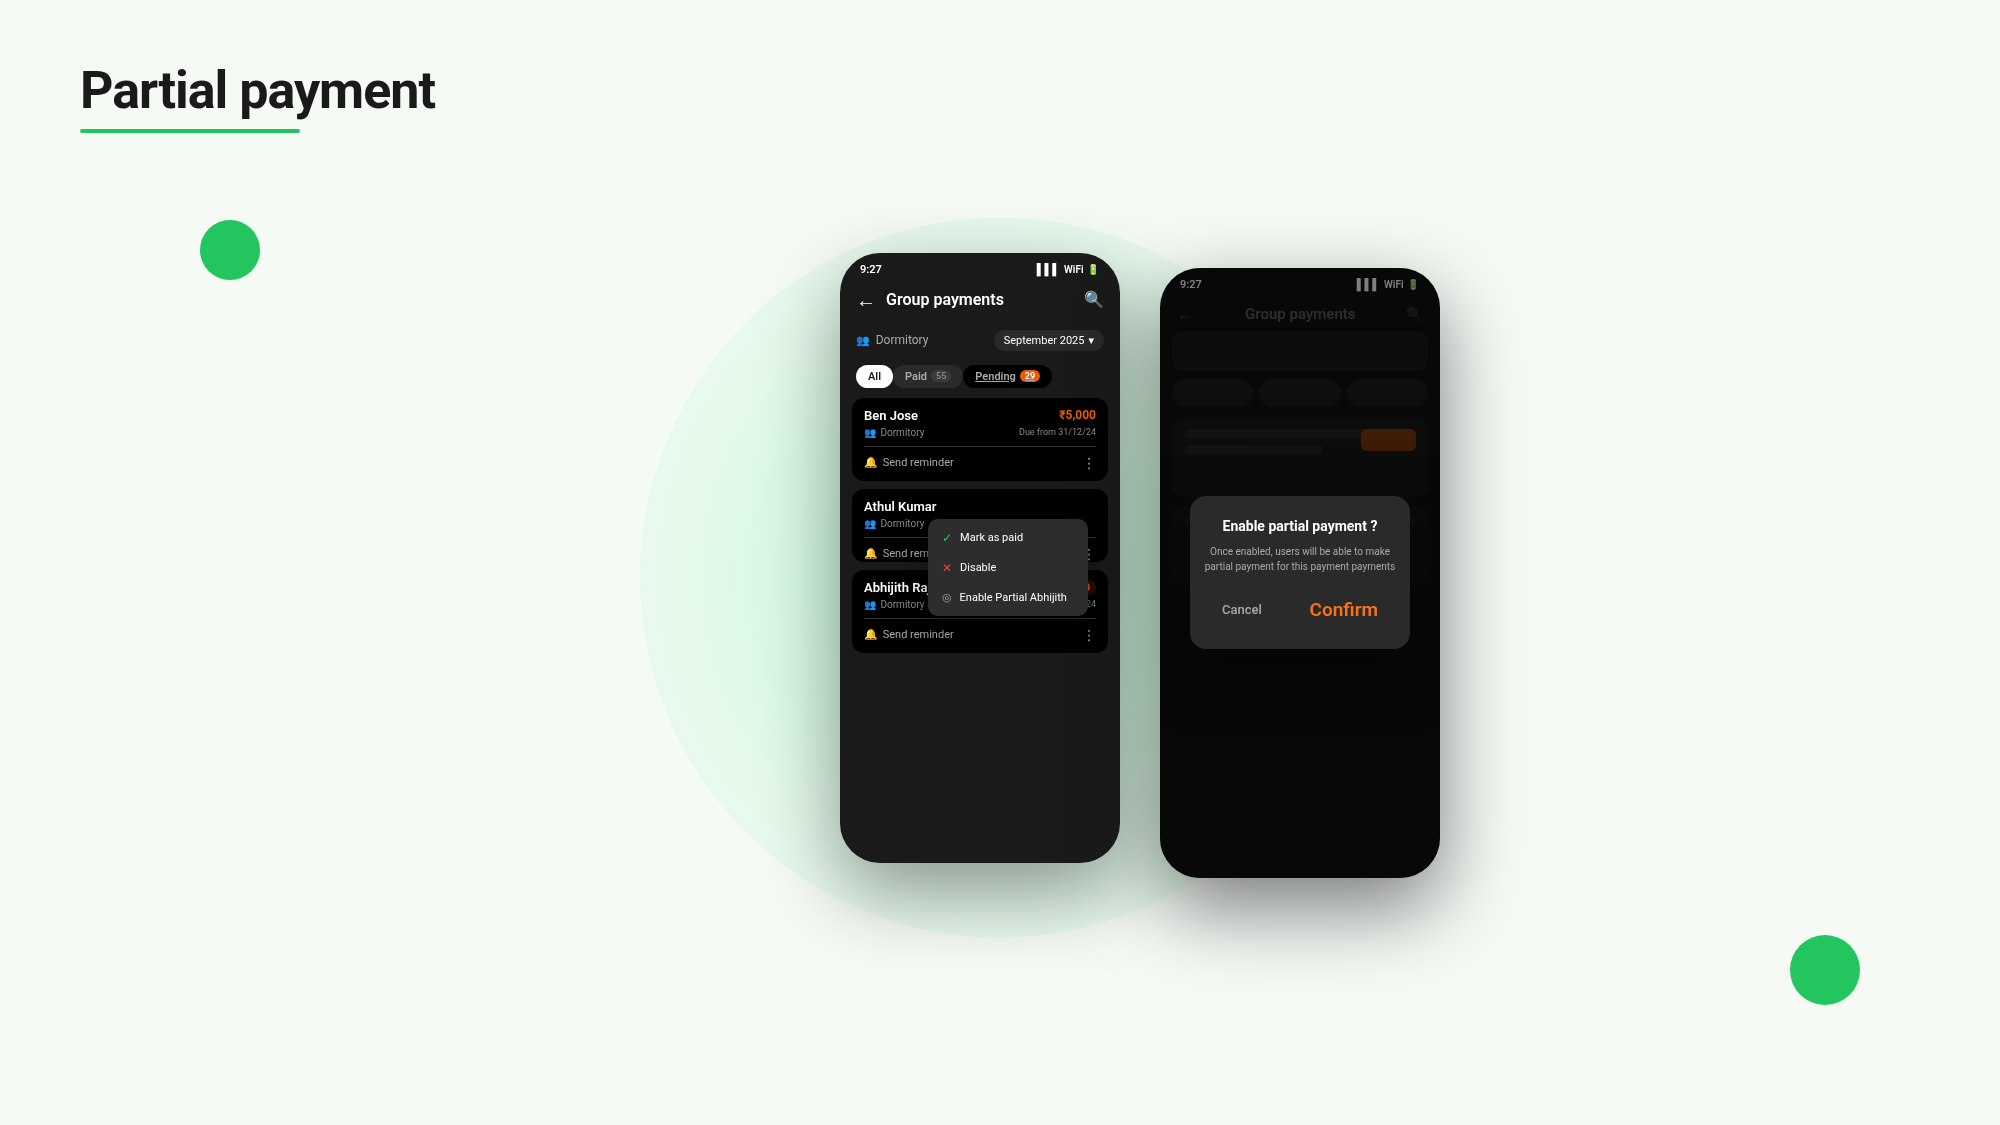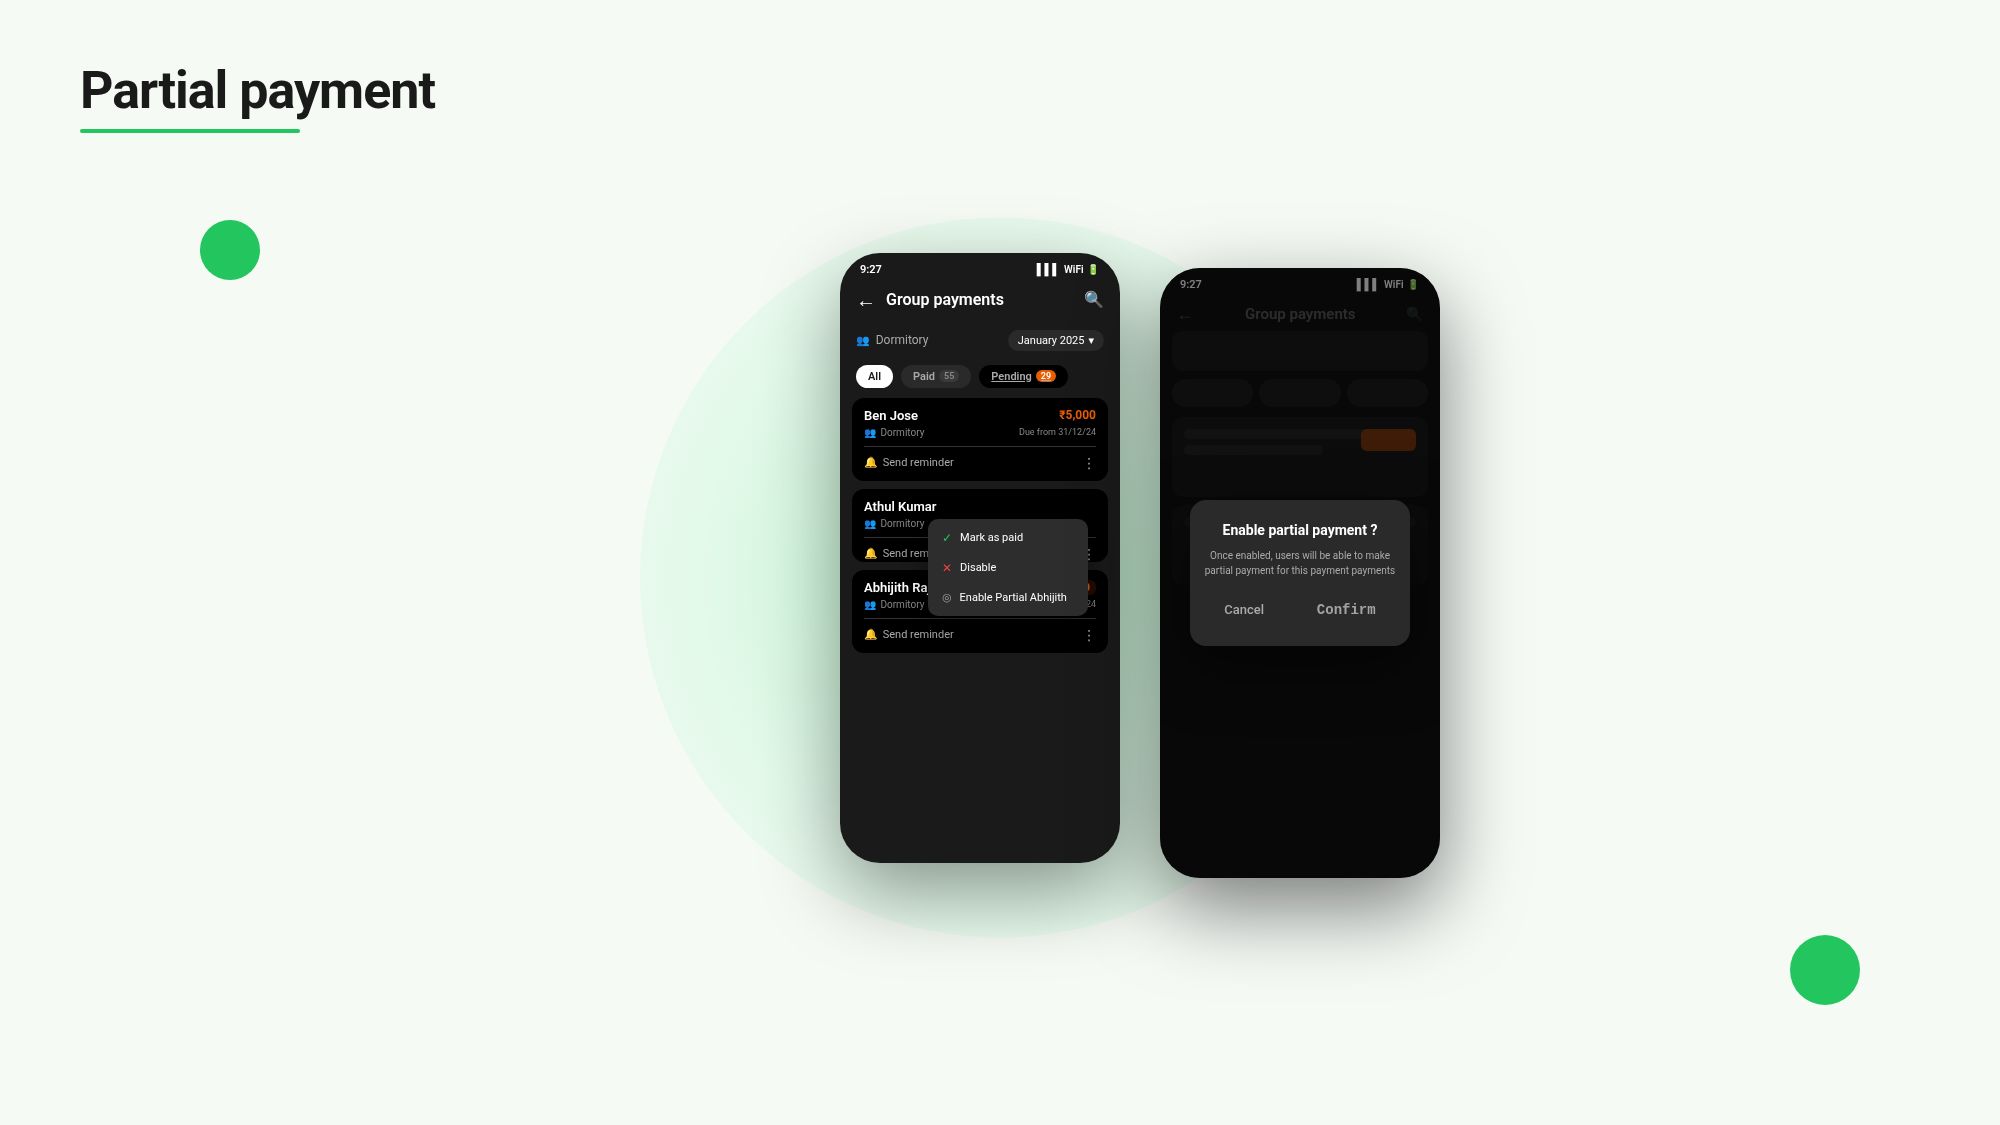--- a/index.html
+++ b/index.html
@@ -168,21 +168,20 @@
       background: #2a2a2a;
       border-radius: 16px;
       padding: 4px 10px;
       color: white;
       font-size: 11px;
     }
 
     
     .tabs-row {
       display: flex;
-      gap: 8px;
       padding: 6px 16px 10px;
     }
     .tab {
       border-radius: 20px;
       padding: 5px 12px;
       font-size: 11px;
       font-weight: 600;
       cursor: pointer;
     }
     .tab-all {
@@ -425,26 +424,25 @@
       align-items: center;
     }
     .btn-cancel {
       color: #aaa;
       font-size: 13px;
       font-weight: 500;
       cursor: pointer;
       padding: 6px 16px;
     }
     .btn-confirm {
-      color: #a3a3a3;
-      font-size: 14px;
+      color: #f97316;
+      font-size: 19px;
       font-weight: 600;
       cursor: pointer;
       padding: 6px 16px;
-      font-family: Liberation Mono, monospace;
     }
 
     .dormitory-icon { font-size: 11px; }
   </style>
 </head>
 <body>
 
 <div class="page-title-section">
   <h1 class="page-title">Partial payment</h1>
   <div class="page-title-underline"></div>
@@ -475,21 +473,21 @@
       </div>
       <span class="search-btn">🔍</span>
     </div>
 
     <div class="dormitory-row">
       <div class="dormitory-left">
         <span class="dormitory-icon">👥</span>
         <span>Dormitory</span>
       </div>
       <div class="month-selector">
-        <span>January 2025</span>
+        <span>September 2025</span>
         <span>▾</span>
       </div>
     </div>
 
     <div class="tabs-row">
       <div class="tab tab-all">
         <span>All</span>
       </div>
       <div class="tab tab-paid">
         <span>Paid</span>

